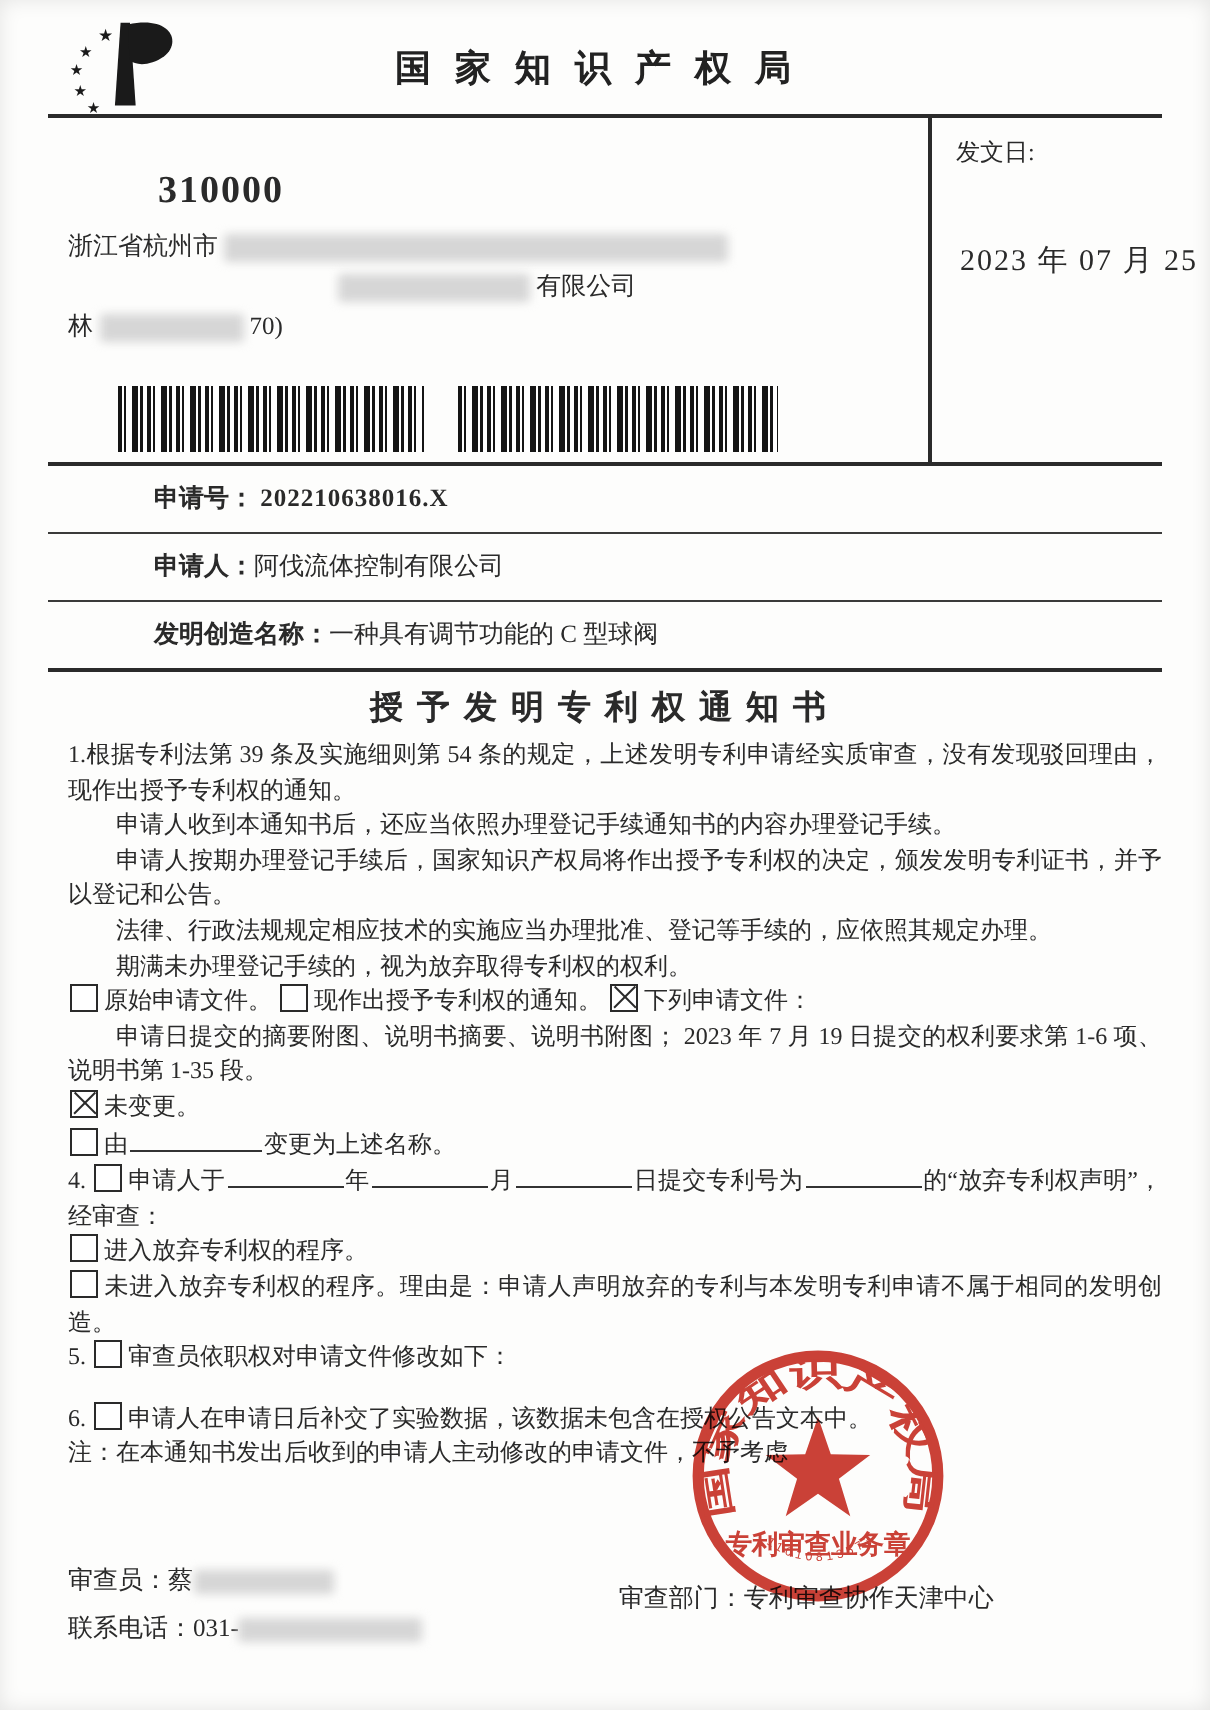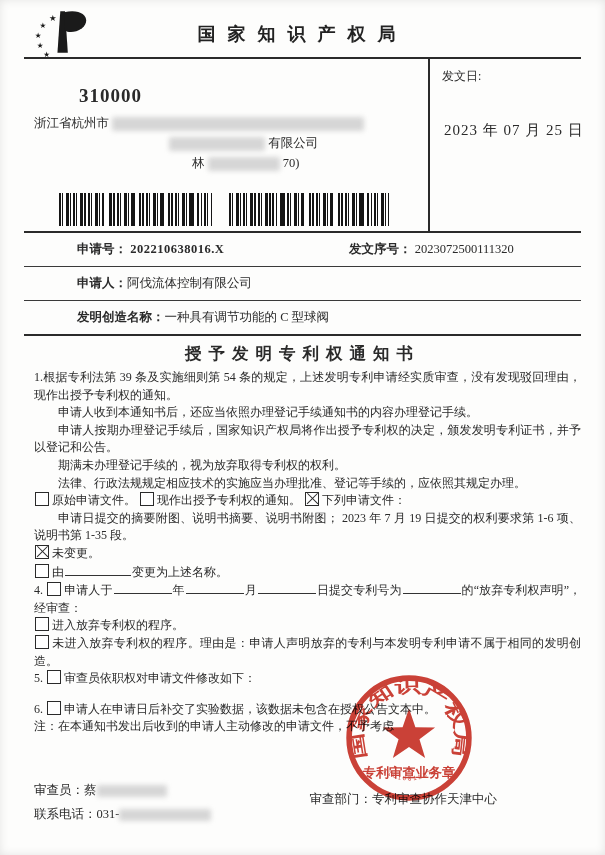--- a/index.html
+++ b/index.html
@@ -13,26 +13,26 @@
   .hdr{position:relative;height:57px;border-bottom:2px solid #2b2b2b;}
   .hdr-title{position:absolute;left:0;right:0;top:22px;text-align:center;
     font-size:18px;font-weight:bold;letter-spacing:12px;color:#222;}
   .logo{position:absolute;left:8px;top:8px;}
   
   .recip{display:grid;grid-template-columns:1fr 153px;border-bottom:2px solid #2b2b2b;height:172px;}
   .addr{padding:16px 0 0 10px;font-size:12.5px;position:relative;}
   .postal{font-size:19px;font-weight:bold;letter-spacing:1px;margin:10px 0 8px 45px;}
   .addr-line{margin:3px 0;white-space:nowrap;}
   .addr-line.l2{margin-left:135px;}
-  .addr-line.l3{margin-left:158px;}
+  .addr-line.l3{}
   .blur{display:inline-block;background:#d6d6d6;filter:blur(2.5px);border-radius:2px;vertical-align:middle;height:14px;}
   .barcodes{position:absolute;left:35px;top:134px;display:flex;gap:17px;}
   .barcode{height:33px;
     background:repeating-linear-gradient(90deg,#151515 0 2px,#fff 2px 3px,#151515 3px 4px,#fff 4px 7px,#151515 7px 10px,#fff 10px 11px,#151515 11px 12.5px,#fff 12.5px 14.5px);}
-  .datebox{border-left:2px solid #2b2b2b;padding:9px 0 0 12px;font-size:12px;}
+  .datebox{border-left:2px solid #2b2b2b;padding:9px 0 0 12px;font-size:12px;margin-left:36px;}
   .date-val{margin:36px 0 0 2px;font-size:15px;letter-spacing:1px;white-space:nowrap;}
   
   .frow{display:flex;border-bottom:1px solid #3a3a3a;padding:8px 0 8px 10px;font-size:12.5px;align-items:baseline;}
   .frow.last{border-bottom:2px solid #2b2b2b;}
   .fcell{white-space:nowrap;}
   .fcell.first{width:272px;}
   .flabel{font-weight:bold;padding-left:43px;}
   .fval-b{font-weight:bold;letter-spacing:.5px;}
   
   .doc-title{text-align:center;font-size:16.5px;font-weight:bold;letter-spacing:7px;margin:7px 0 4px;}
@@ -104,42 +104,38 @@
         <div>发文日:</div>
         <div class="date-val">2023 年 07 月 25 日</div>
       </div>
     </div>
 
     <div class="frow">
       <div class="fcell first">
         <span class="flabel">申请号：</span>
         <span class="fval-b">202210638016.X</span>
       </div>
-      <div class="fcell">
-        <span class="flabel">发文序号：</span>
-        <span>2023072500111320</span>
-      </div>
     </div>
     <div class="frow">
       <span class="flabel">申请人：</span>
       <span>阿伐流体控制有限公司</span>
     </div>
     <div class="frow last">
       <span class="flabel">发明创造名称：</span>
       <span>一种具有调节功能的 C 型球阀</span>
     </div>
 
     <div class="doc-title">授予发明专利权通知书</div>
 
     <div class="docbody">
       <p>1.根据专利法第 39 条及实施细则第 54 条的规定，上述发明专利申请经实质审查，没有发现驳回理由，现作出授予专利权的通知。</p>
       <p class="indent">申请人收到本通知书后，还应当依照办理登记手续通知书的内容办理登记手续。</p>
       <p class="indent">申请人按期办理登记手续后，国家知识产权局将作出授予专利权的决定，颁发发明专利证书，并予以登记和公告。</p>
+      <p class="indent">法律、行政法规规定相应技术的实施应当办理批准、登记等手续的，应依照其规定办理。</p>
       <p class="indent">期满未办理登记手续的，视为放弃取得专利权的权利。</p>
-      <p class="indent">法律、行政法规规定相应技术的实施应当办理批准、登记等手续的，应依照其规定办理。</p>
 
       <p class="opt-line">
         <span class="cb"></span><span>原始申请文件。</span>
         <span class="cb"></span><span>现作出授予专利权的通知。</span>
         <span class="cb checked"></span><span>下列申请文件：</span>
       </p>
       <p class="indent">申请日提交的摘要附图、说明书摘要、说明书附图； 2023 年 7 月 19 日提交的权利要求第 1-6 项、说明书第 1-35 段。</p>
 
       <p class="opt-line">
         <span class="cb checked"></span><span>未变更。</span>

